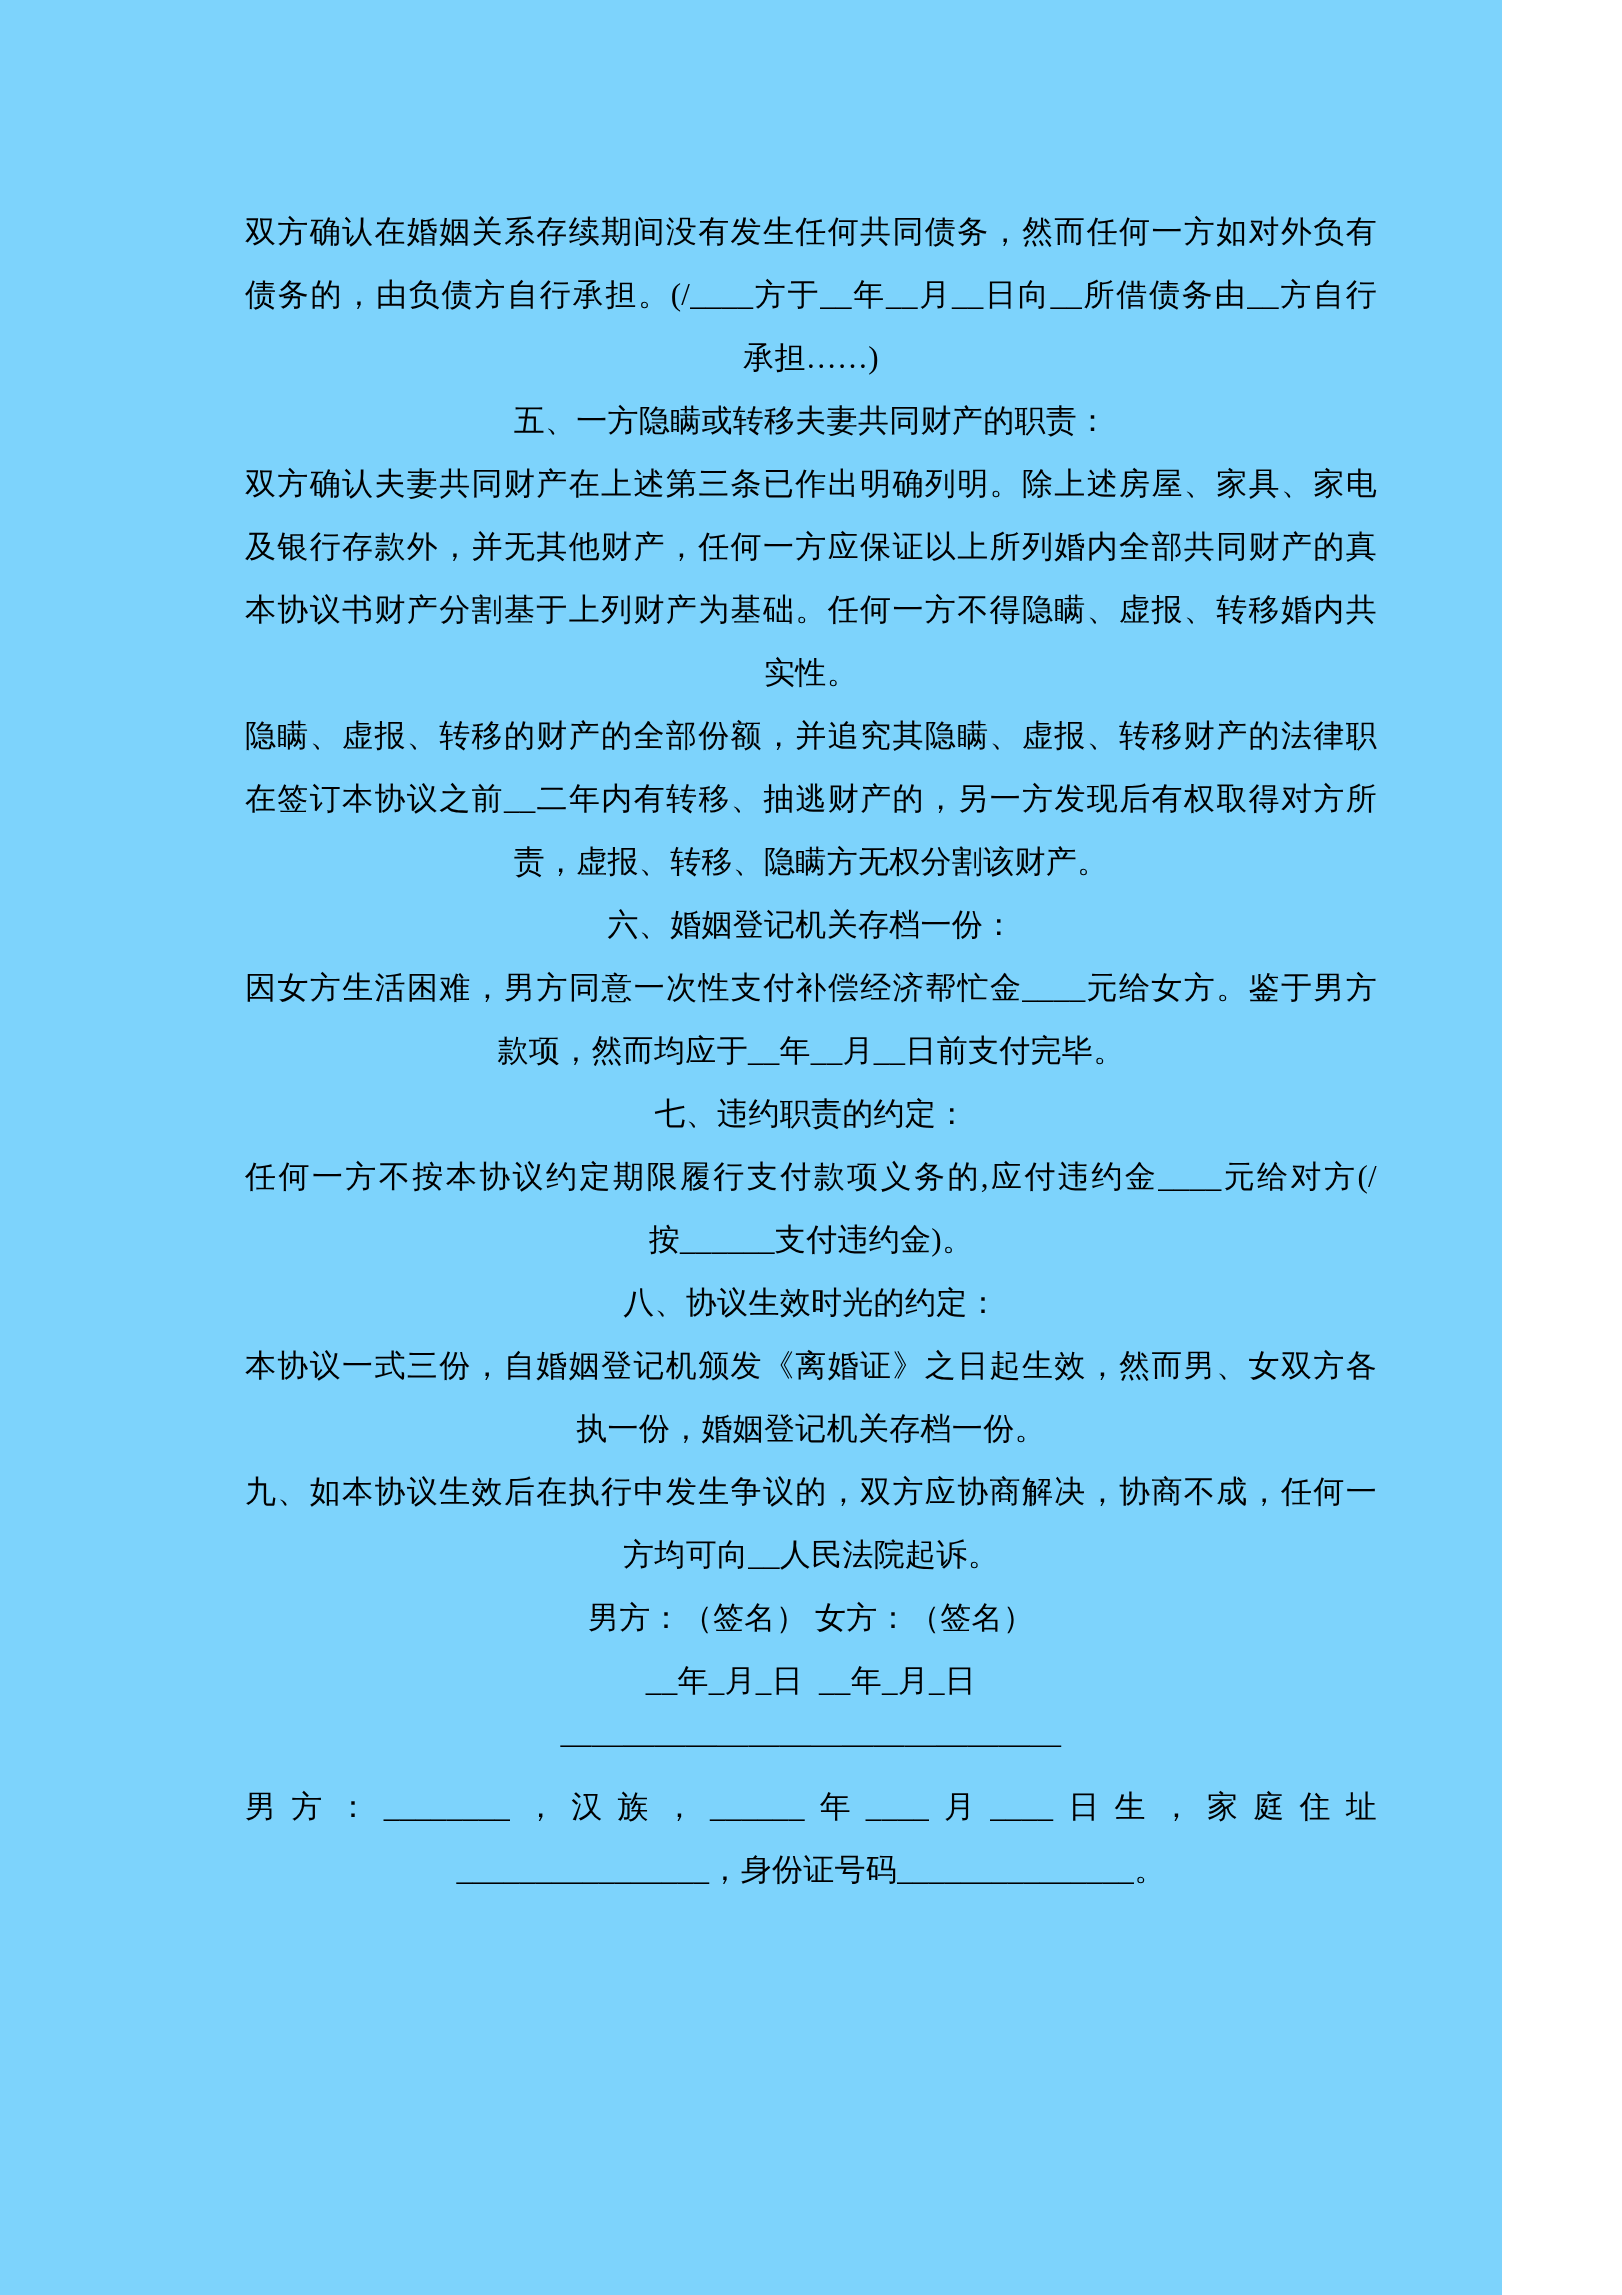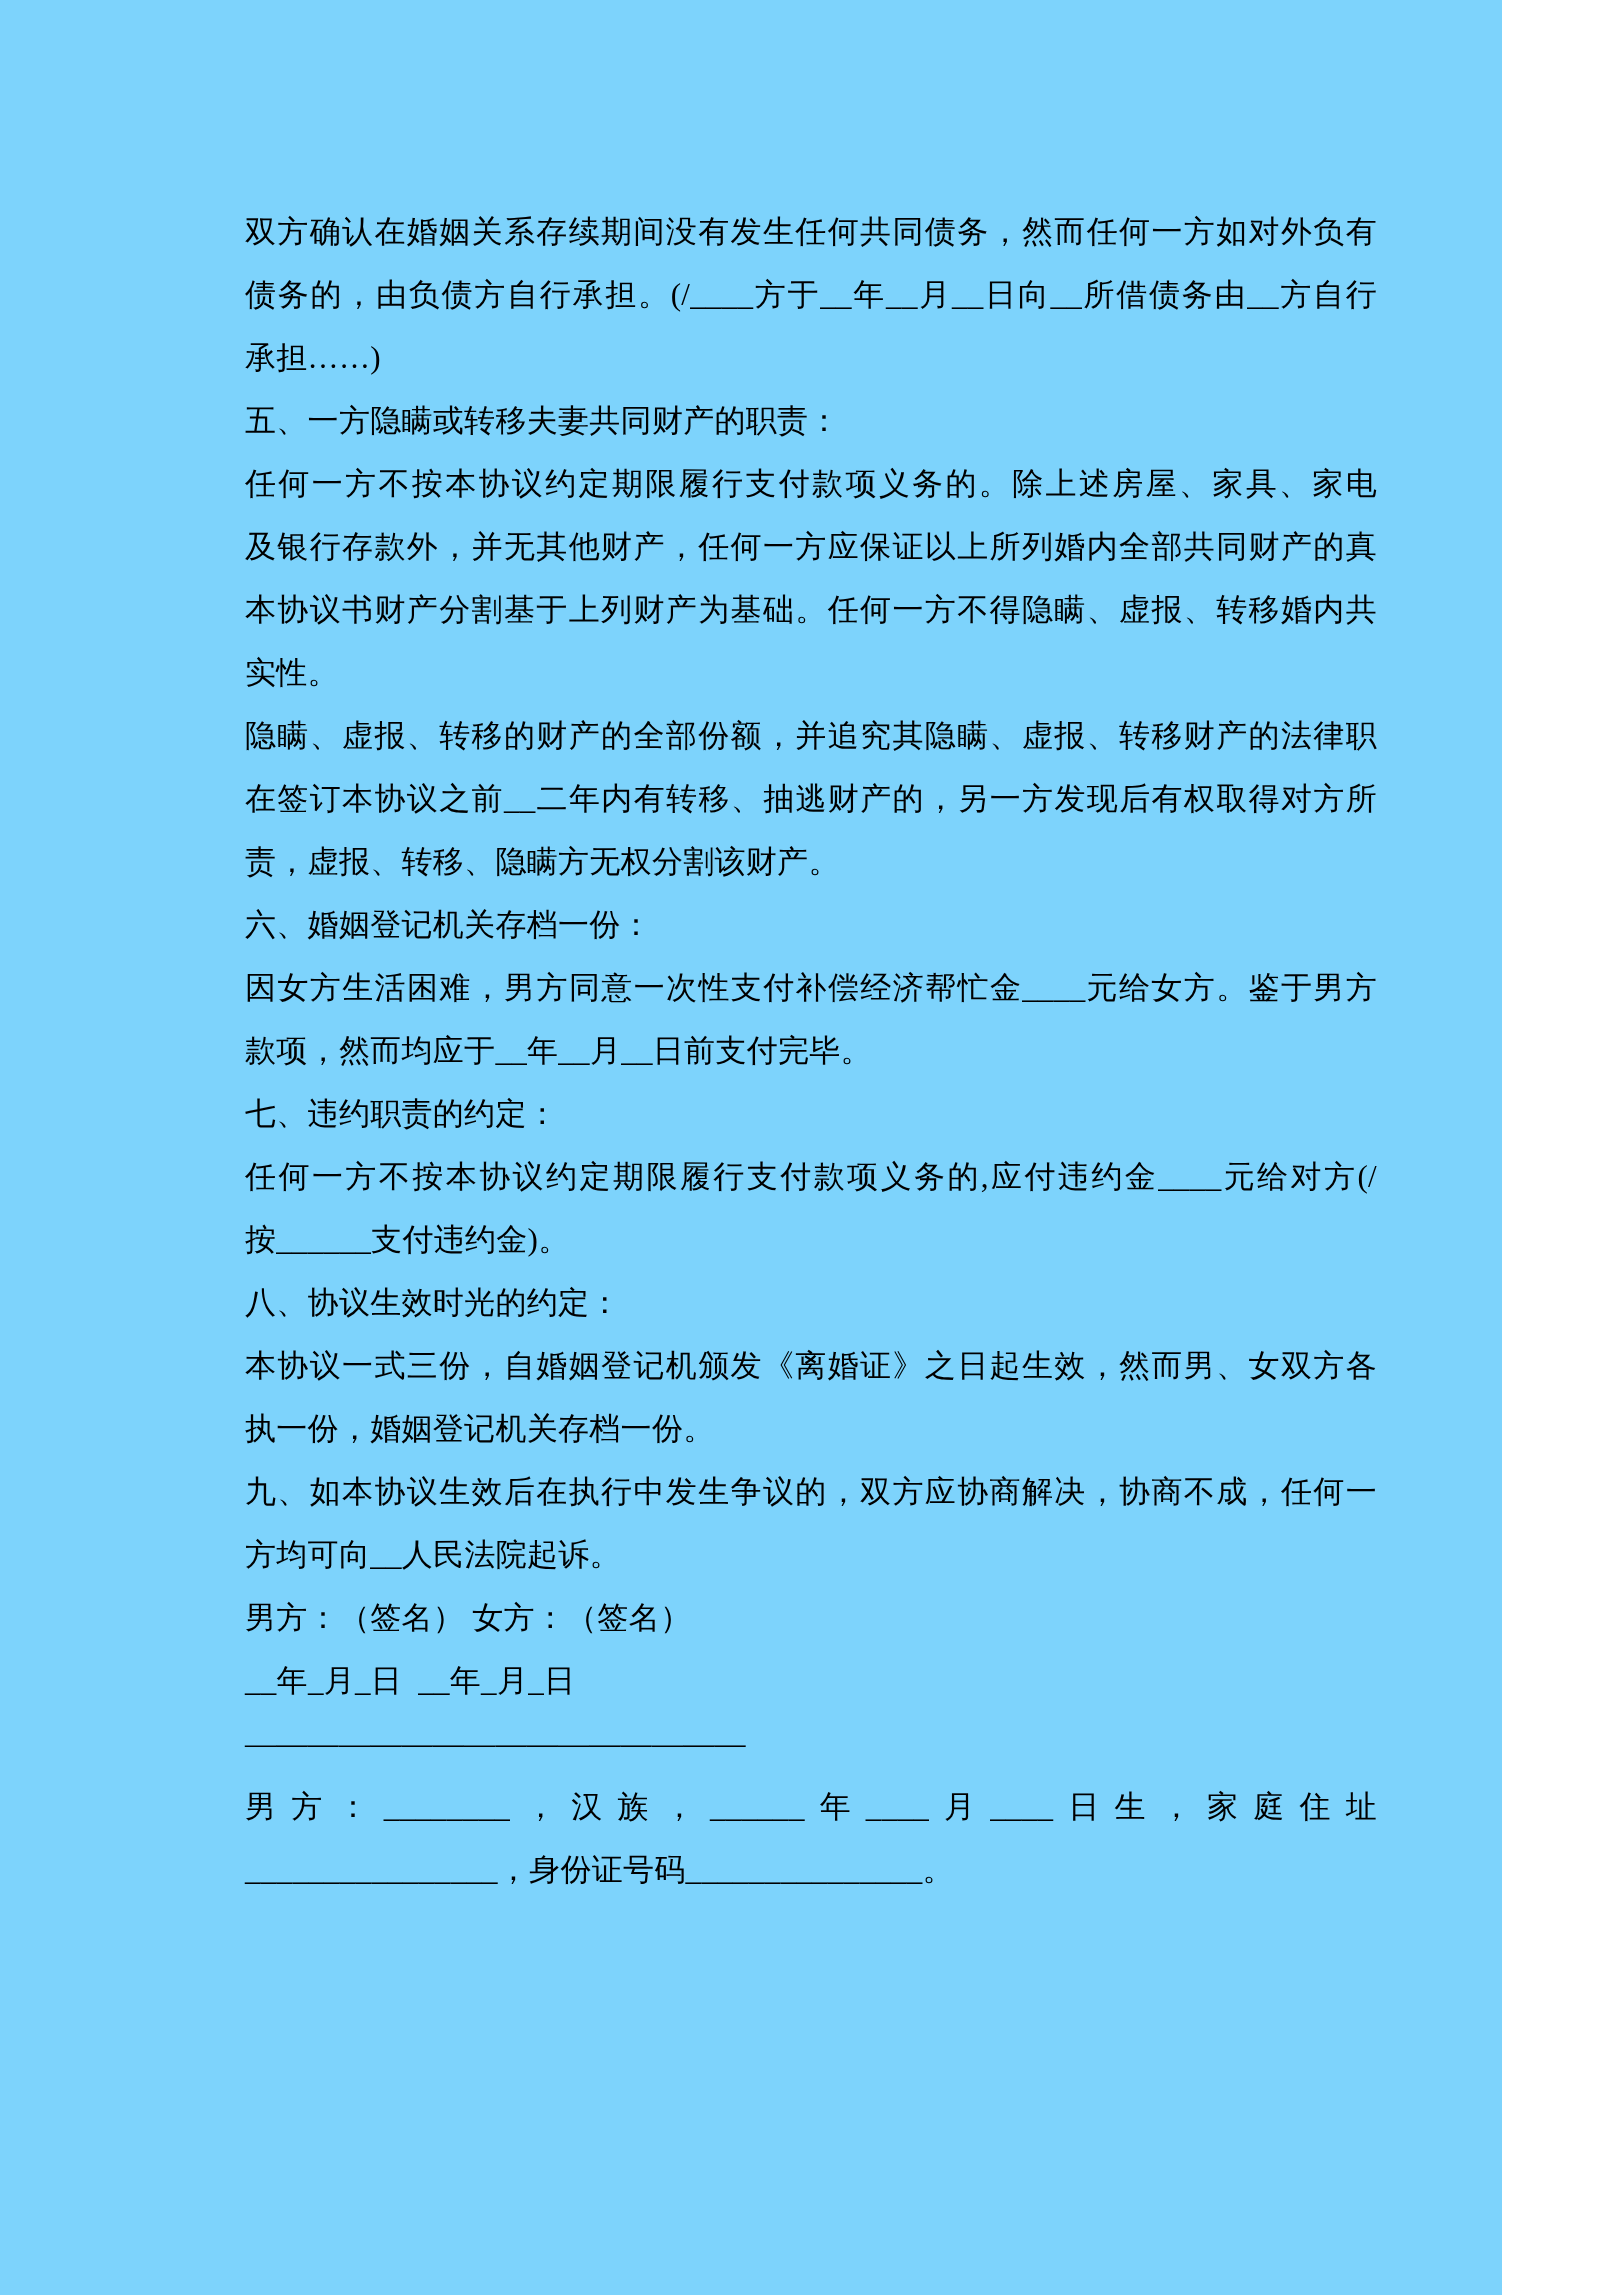--- a/index.html
+++ b/index.html
@@ -21,40 +21,40 @@
     width: 1132px;
     font-family: "Liberation Serif", "DejaVu Serif", serif;
     font-size: 31px;
     line-height: 63px;
     color: #000000;
     letter-spacing: 0.3px;
   }
   .line {
     height: 63px;
     white-space: pre;
-    text-align: left;
+    text-align: center;
   }
   
   .line.fill {
     white-space: normal;
     text-align: justify;
     text-align-last: justify;
     text-justify: inter-character;
   }
 </style>
 </head>
 <body>
 
 <div class="page">
   <div class="doc">
     <div class="line fill">双方确认在婚姻关系存续期间没有发生任何共同债务，然而任何一方如对外负有</div>
     <div class="line fill">债务的，由负债方自行承担。(/____方于__年__月__日向__所借债务由__方自行</div>
     <div class="line">承担……)</div>
     <div class="line">五、一方隐瞒或转移夫妻共同财产的职责：</div>
-    <div class="line fill">任何一方不按本协议约定期限履行支付款项义务的。除上述房屋、家具、家电</div>
+    <div class="line fill">双方确认夫妻共同财产在上述第三条已作出明确列明。除上述房屋、家具、家电</div>
     <div class="line fill">及银行存款外，并无其他财产，任何一方应保证以上所列婚内全部共同财产的真</div>
     <div class="line fill">本协议书财产分割基于上列财产为基础。任何一方不得隐瞒、虚报、转移婚内共</div>
     <div class="line">实性。</div>
     <div class="line fill">隐瞒、虚报、转移的财产的全部份额，并追究其隐瞒、虚报、转移财产的法律职</div>
     <div class="line fill">在签订本协议之前__二年内有转移、抽逃财产的，另一方发现后有权取得对方所</div>
     <div class="line">责，虚报、转移、隐瞒方无权分割该财产。</div>
     <div class="line">六、婚姻登记机关存档一份：</div>
     <div class="line fill">因女方生活困难，男方同意一次性支付补偿经济帮忙金____元给女方。鉴于男方</div>
     <div class="line">款项，然而均应于__年__月__日前支付完毕。</div>
     <div class="line">七、违约职责的约定：</div>

